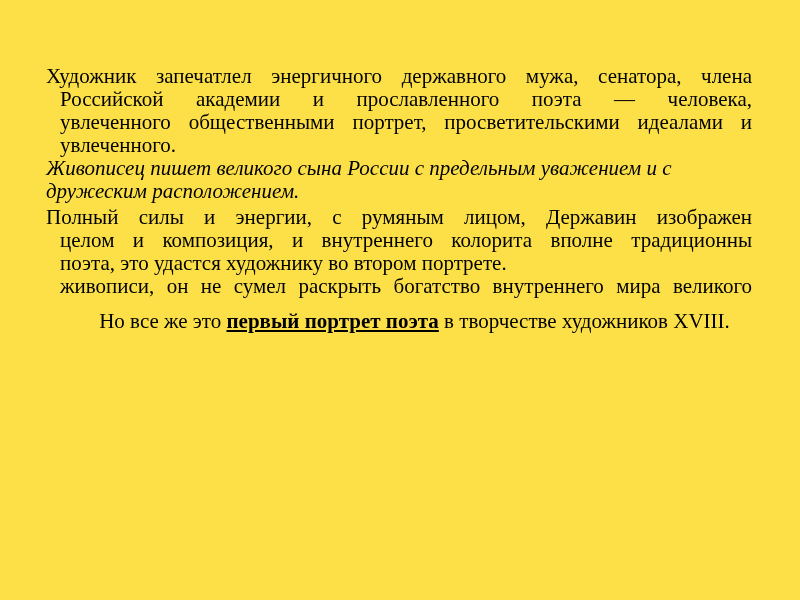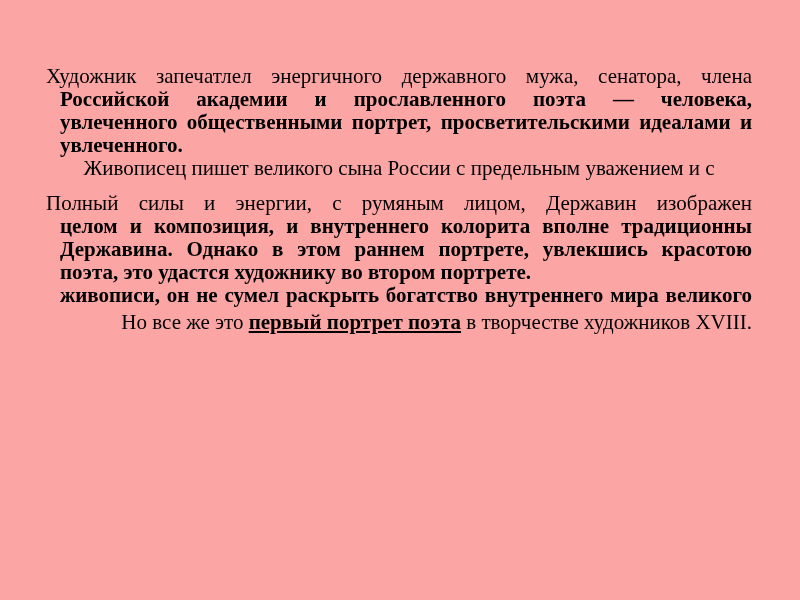--- a/index.html
+++ b/index.html
@@ -4,21 +4,21 @@
 <style>
   html, body {
     margin: 0;
     padding: 0;
     background: #ffffff;
   }
   .slide {
     position: relative;
     width: 800px;
     height: 600px;
-    background: #fca5a5;
+    background: #fde047;
     overflow: hidden;
     font-family: "Liberation Serif", "DejaVu Serif", serif;
     font-size: 21px;
     line-height: 23px;
     color: #000000;
   }
   .text-block {
     position: absolute;
     left: 46px;
     top: 65px;
@@ -27,52 +27,52 @@
   .para { margin: 0; }
   .line { min-height: 23px; }
   
   .para.justify .line.stretch {
     text-align: justify;
     text-align-last: justify;
   }
   
   .para.justify .line.cont {
     padding-left: 14px;
-    font-weight: bold;
   }
   .para.center .line {
+    text-align: left;
+    font-style: italic;
+  }
+  .para.gap-before { margin-top: 3px; }
+  .para.final {
+    margin-top: 12px;
+    margin-left: 31px;
     text-align: center;
-  }
-  .para.gap-before { margin-top: 12px; }
-  .para.final {
-    margin-top: 4px;
-    margin-left: 31px;
-    text-align: right;
   }
   .seg-bold-underline {
     font-weight: bold;
     text-decoration: underline;
   }
 </style>
 </head>
 <body>
 
 <div class="slide">
   <div class="text-block">
     <div class="para justify">
         <div class="line stretch">Художник запечатлел энергичного державного мужа, сенатора, члена</div>
         <div class="line stretch cont">Российской академии и прославленного поэта — человека,</div>
         <div class="line stretch cont">увлеченного общественными портрет, просветительскими идеалами и</div>
         <div class="line cont">увлеченного.</div>
       </div>
     <div class="para center">
         <div class="line">Живописец пишет великого сына России с предельным уважением и с</div>
+        <div class="line">дружеским расположением.</div>
       </div>
     <div class="para justify gap-before">
         <div class="line stretch">Полный силы и энергии, с румяным лицом, Державин изображен</div>
         <div class="line stretch cont">целом и композиция, и внутреннего колорита вполне традиционны</div>
-        <div class="line stretch cont">Державина. Однако в этом раннем портрете, увлекшись красотою</div>
         <div class="line cont">поэта, это удастся художнику во втором портрете.</div>
         <div class="line stretch cont">живописи, он не сумел раскрыть богатство внутреннего мира великого</div>
       </div>
     <div class="para final"><span>Но все же это </span><span class="seg-bold-underline">первый портрет поэта</span><span> в творчестве художников XVIII.</span></div>
   </div>
 </div>
 
 </body></html>

